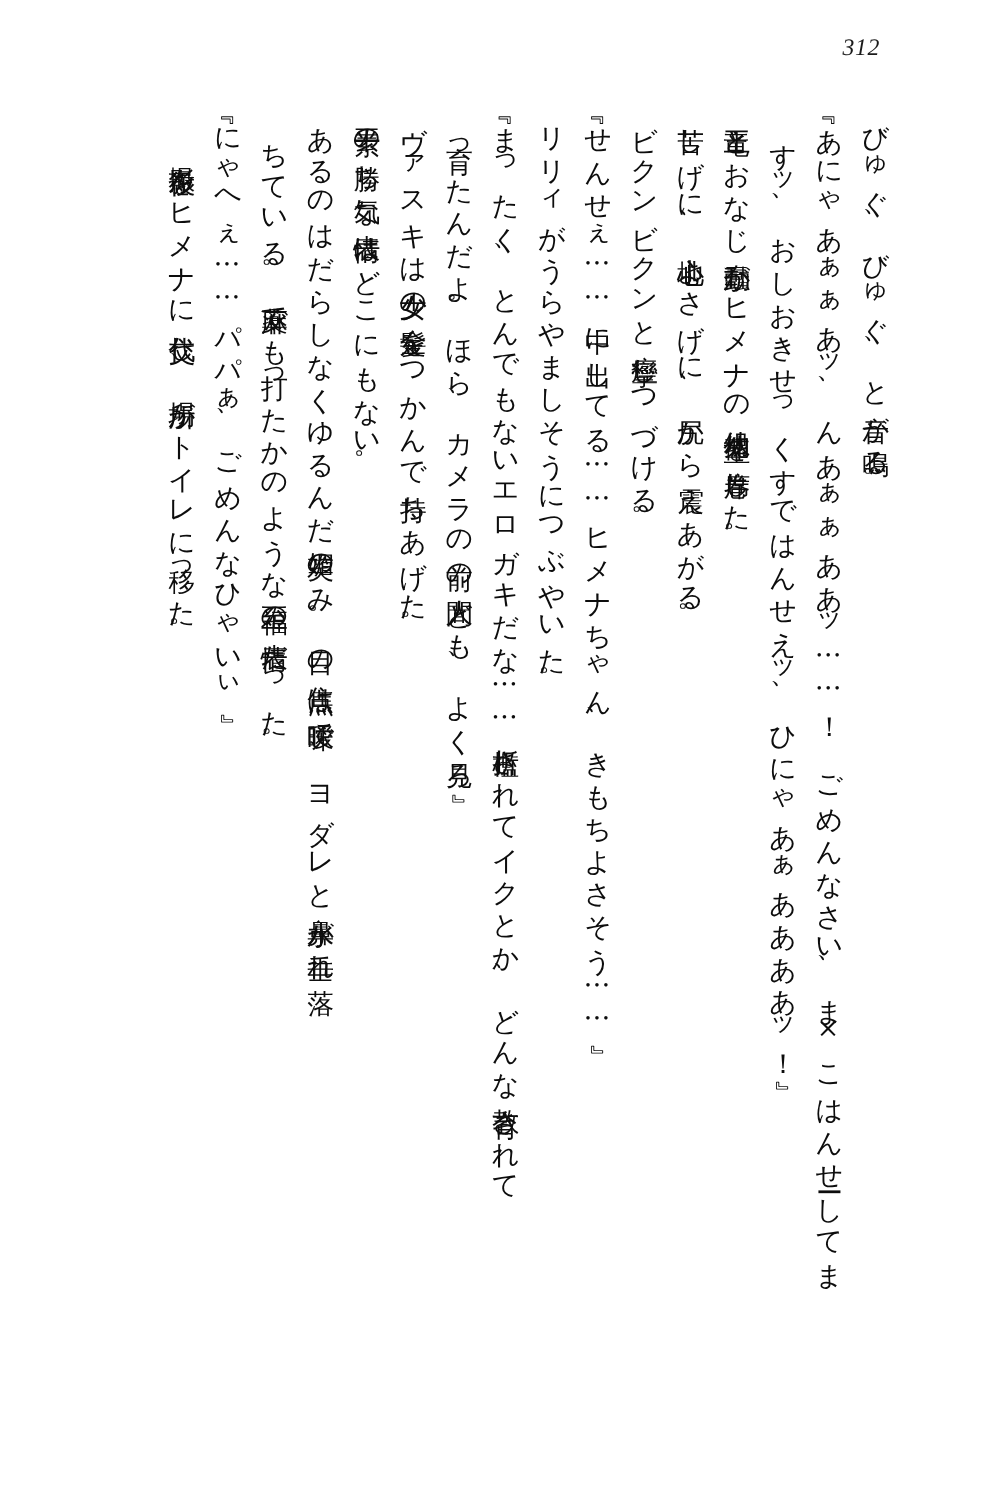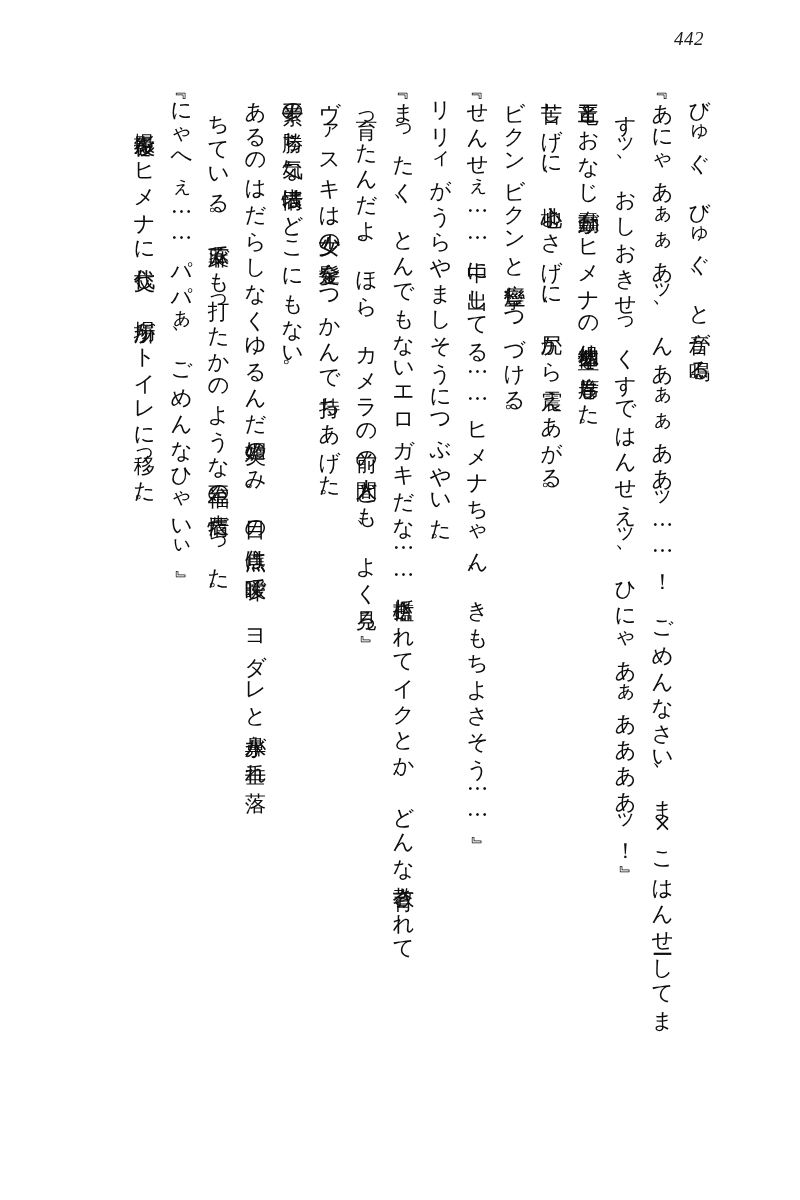--- a/index.html
+++ b/index.html
@@ -60,21 +60,21 @@
   }
   .col.indent2 {
     padding-top: 30px;
   }
 </style>
 </head>
 <body>
 
 <div id="page">
 
-  <div id="page-number">442</div>
+  <div id="page-number">312</div>
 
   <div id="text-block">
     <div class="col">びゅぐ、びゅぐ、と音が鳴る。</div>
     <div class="col">『あにゃあぁぁあッ、んあぁぁああッ……！　ごめんなさい、ま×こはんせーしてま</div>
     <div class="col indent">すッ、おしおきせっくすではんせえッ、ひにゃあぁああああッ！』</div>
     <div class="col">竜王とおなじ蠢動がヒメナの幼児体型を席巻した。</div>
     <div class="col">苦しげに、心地よさげに、尻から震えあがる。</div>
     <div class="col">ビクンビクンと痙攣しつづける。</div>
     <div class="col">『せんせぇ……中に出してる……ヒメナちゃん、きもちよさそう……』</div>
     <div class="col">リリィがうらやましそうにつぶやいた。</div>

